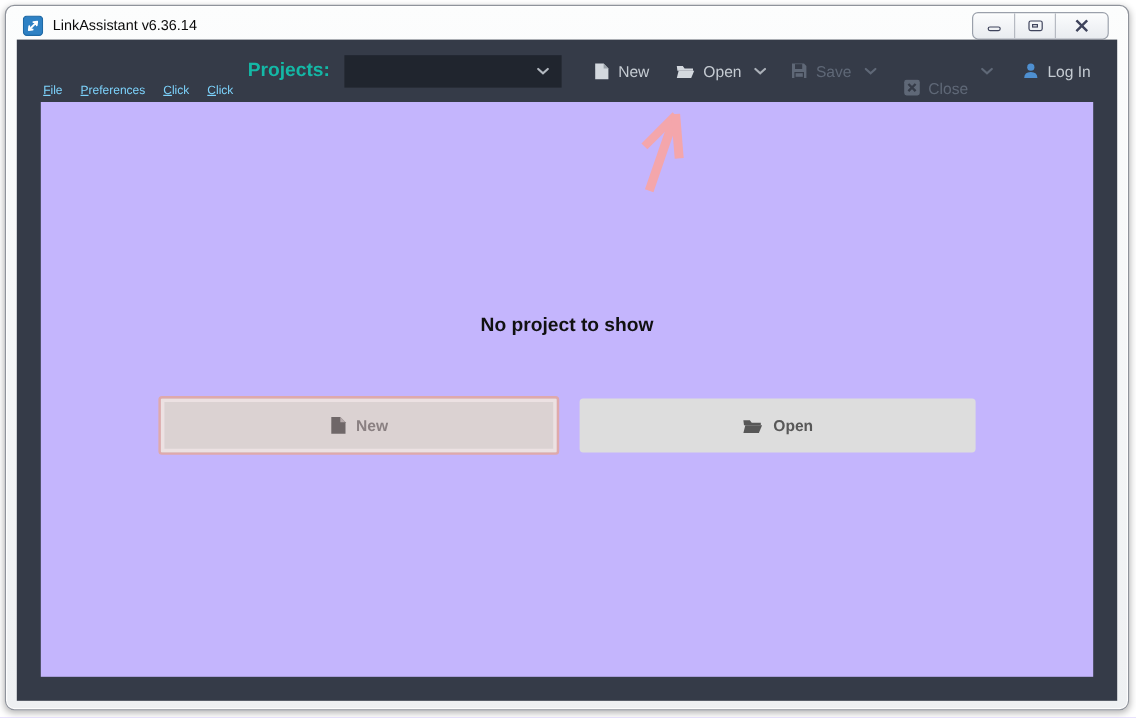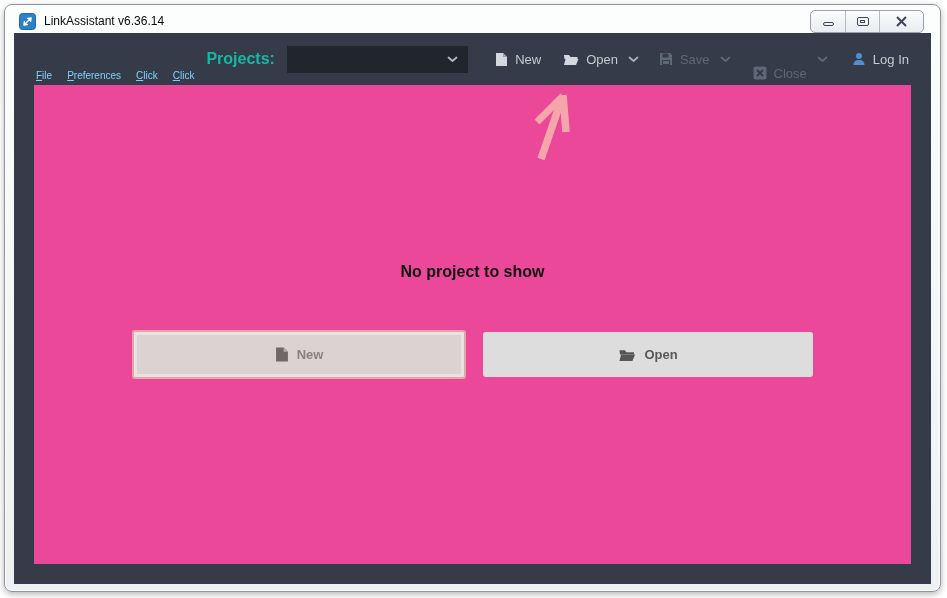--- a/index.html
+++ b/index.html
@@ -110,21 +110,21 @@
   .ml-new { margin-left: 27px; }
   .ml-open { margin-left: 22px; }
   .ml-save { margin-left: 20px; }
   .ml-close { margin-left: 22px; margin-top: 28px; }
   .ml-login { margin-left: 24px; }
 
   
   .content {
     position: absolute;
     left: 20px; right: 20px; top: 52px; bottom: 20px;
-    background: #ec4899;
+    background: #c4b5fd;
   }
   .empty-title {
     position: absolute;
     top: 178px; left: 0; right: 0;
     text-align: center;
     font-size: 16px;
     font-weight: bold;
     color: #111111;
   }
   .empty-subtitle {

